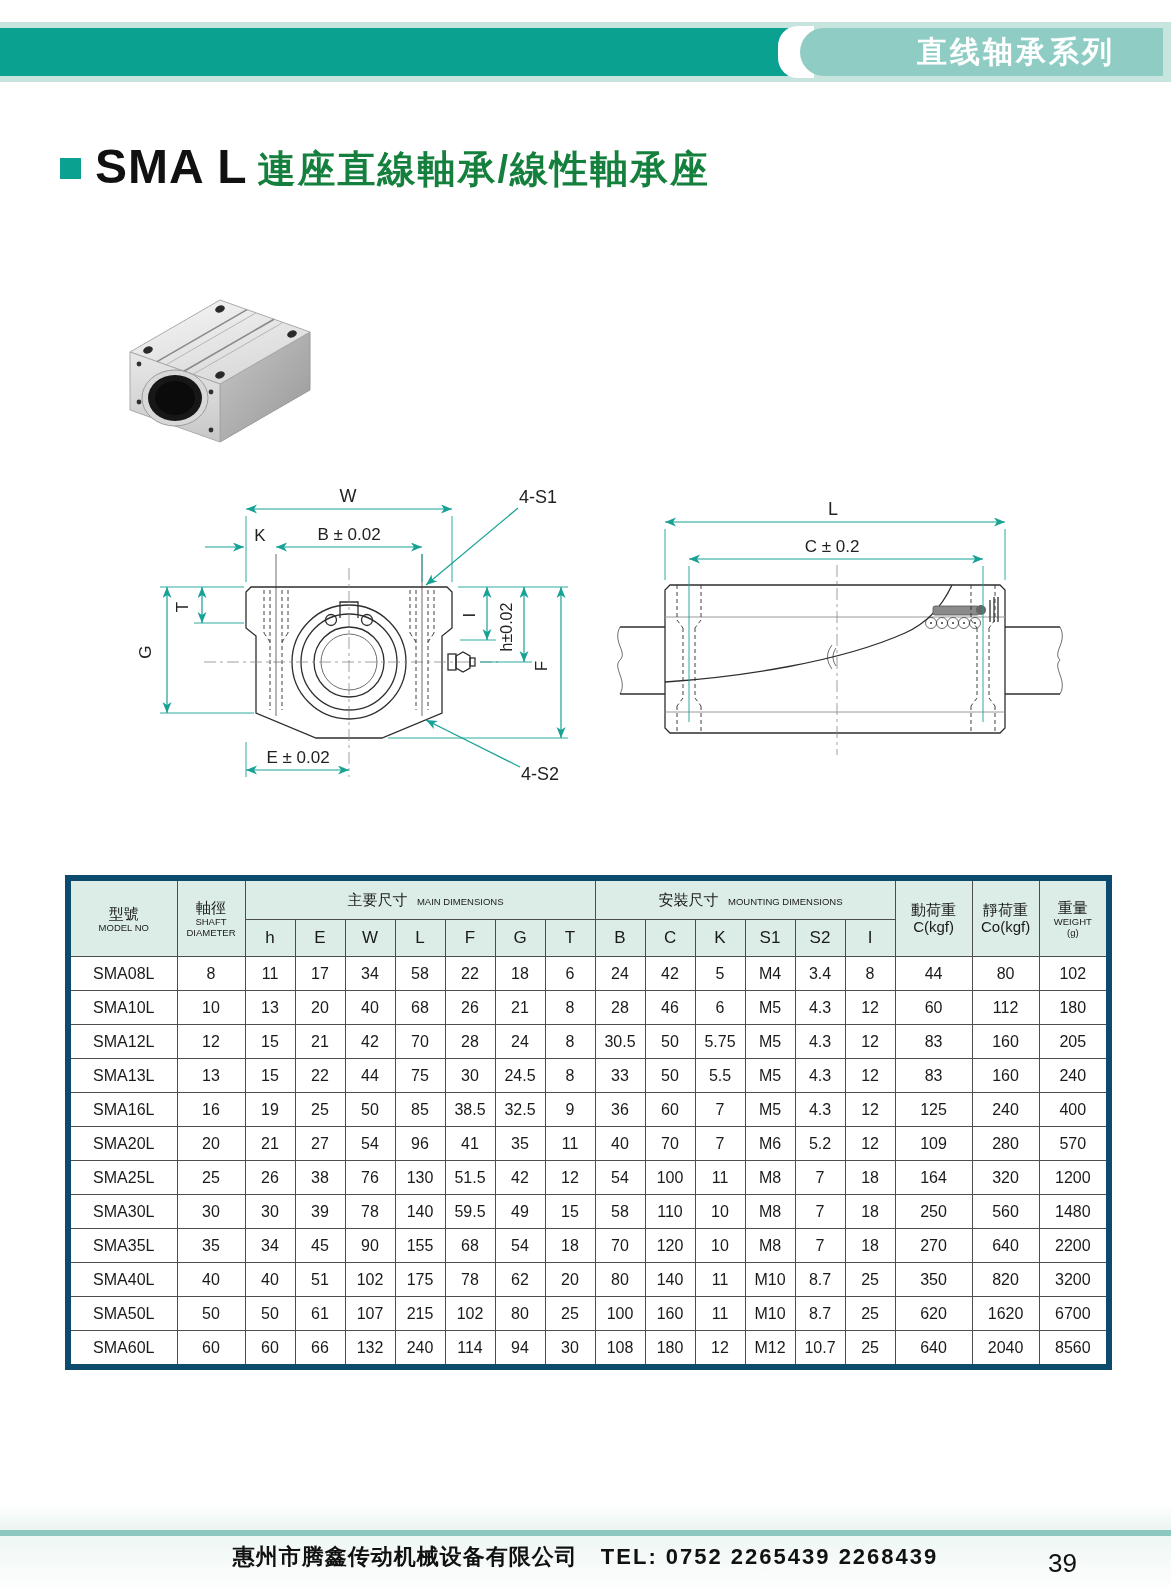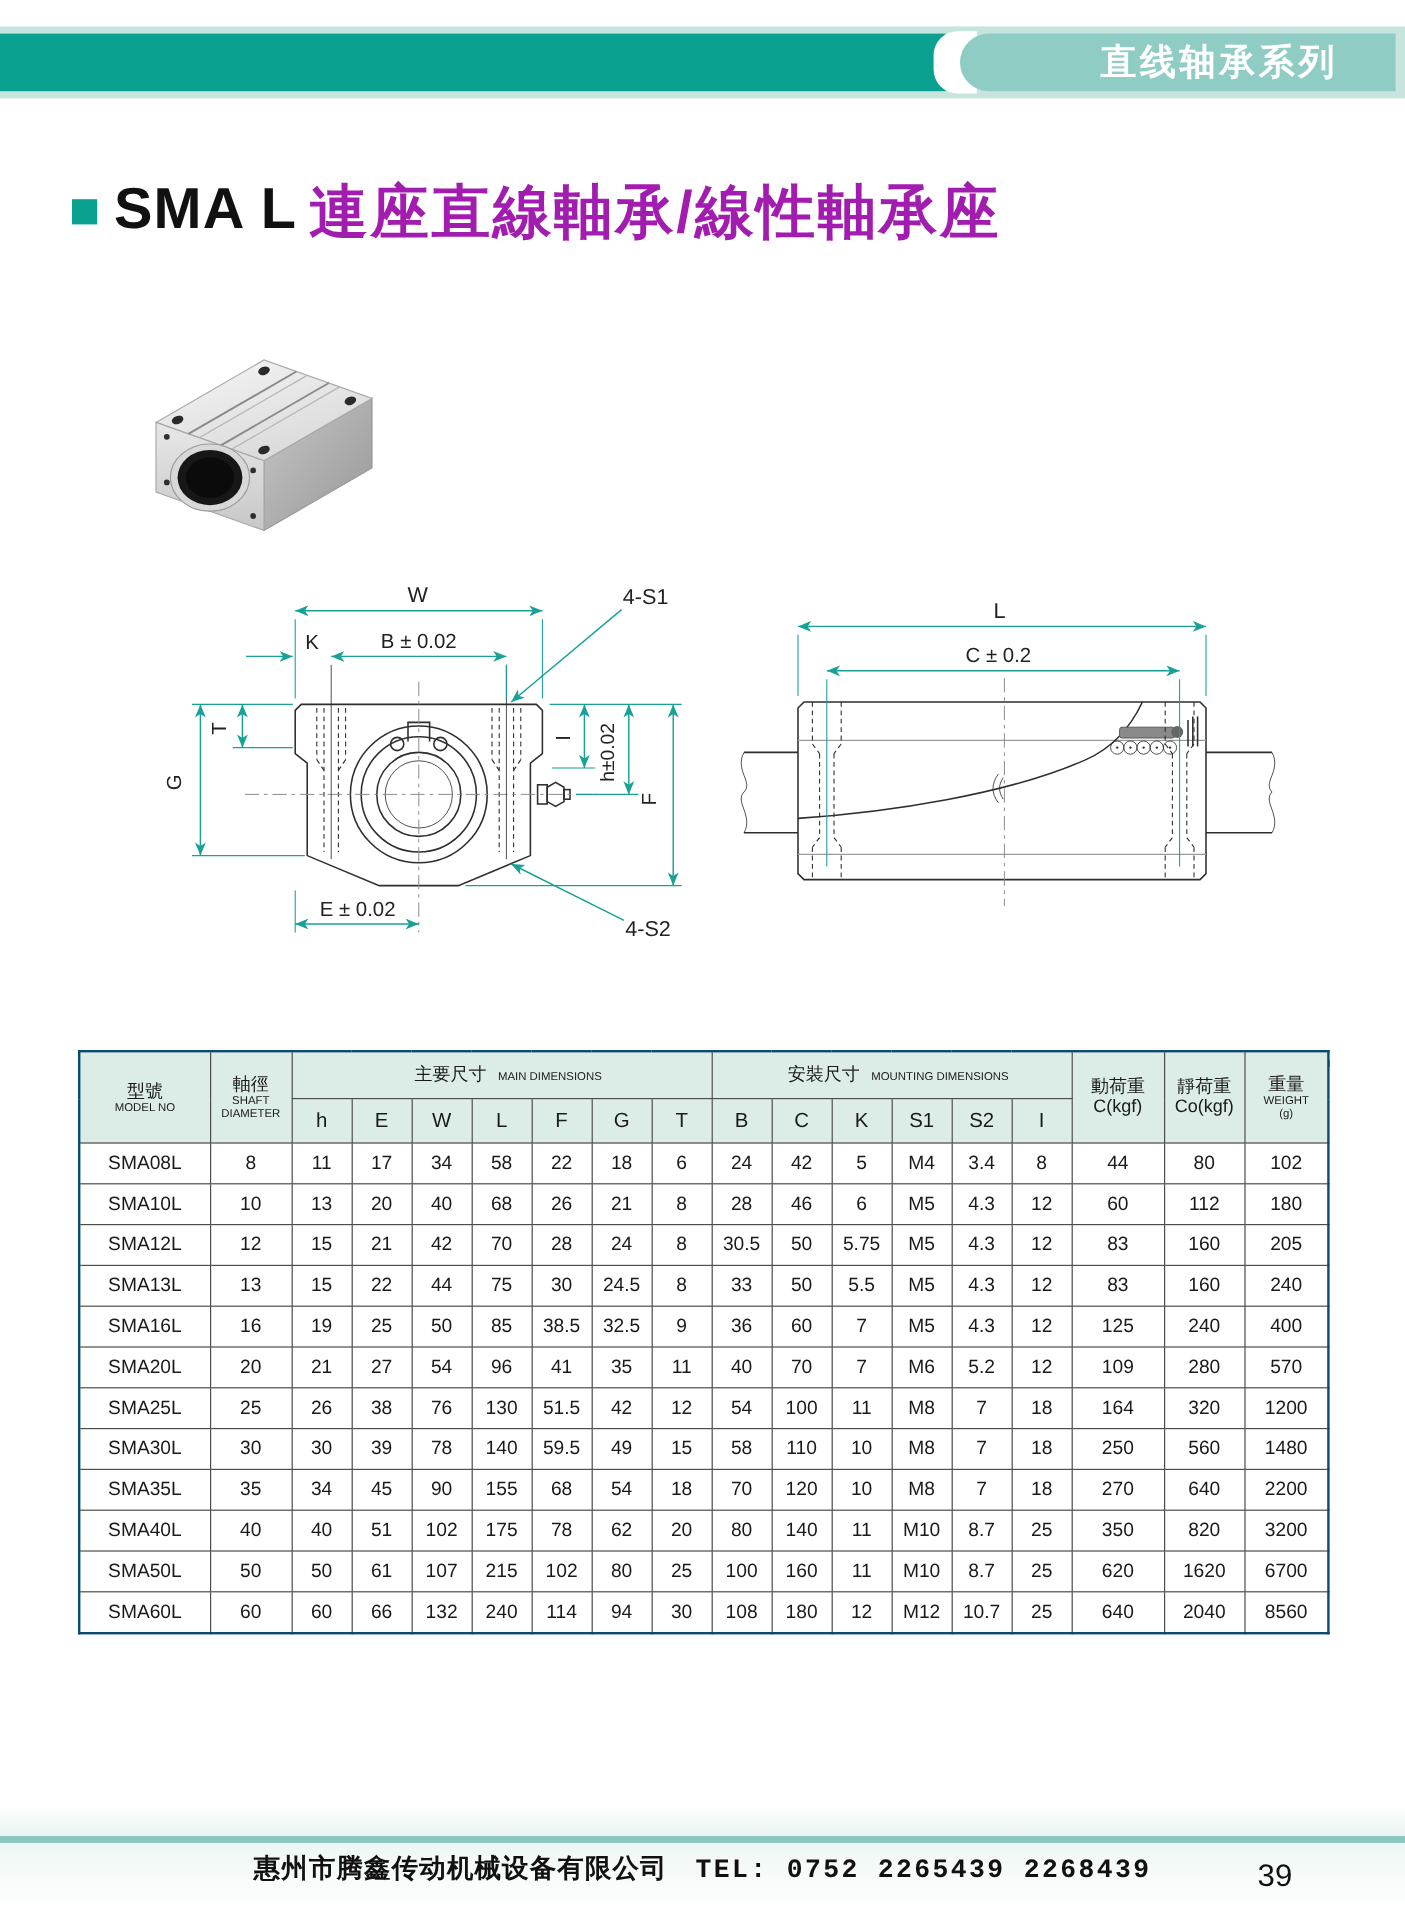--- a/index.html
+++ b/index.html
@@ -9,53 +9,53 @@
   .header-band{position:absolute;left:0;top:22px;width:1171px;height:60px;background:#c8e4de;}
   .header-bar{position:absolute;left:0;top:28px;width:788px;height:48px;background:#0aa191;}
   .header-crescent{position:absolute;left:778px;top:26px;width:36px;height:52px;background:#ffffff;border-radius:20px 0 0 20px;}
   .header-tab{position:absolute;left:800px;top:28px;right:8px;height:48px;background:#8fcdc4;border-radius:24px 0 0 24px;
               display:flex;align-items:center;justify-content:flex-end;padding-right:48px;box-sizing:border-box;}
   .header-tab span{color:#ffffff;font-size:30px;font-weight:600;letter-spacing:3px;}
   
   .title-row{position:absolute;left:60px;top:138px;display:flex;align-items:center;}
   .title-bullet{width:21px;height:21px;background:#0aa191;margin-right:14px;margin-top:4px;flex:0 0 auto;}
   .title-model{font-size:48px;font-weight:800;letter-spacing:1px;color:#111;}
-  .title-desc{font-size:49px;font-weight:700;letter-spacing:2px;color:#a21caf;margin-left:10px;margin-top:6px;}
+  .title-desc{font-size:38px;font-weight:700;letter-spacing:2px;color:#15803d;margin-left:10px;margin-top:6px;}
   
   .photo{position:absolute;left:100px;top:272px;}
   .drawing-front{position:absolute;left:120px;top:470px;}
   .drawing-side{position:absolute;left:600px;top:470px;}
   svg text{font-family:"Liberation Sans","DejaVu Sans",sans-serif;fill:#222;}
   .dim{stroke:#17a295;stroke-width:1.2;fill:none;}
   .ext{stroke:#17a295;stroke-width:0.9;fill:none;}
   .ol{stroke:#2e2e2e;stroke-width:1.3;fill:none;}
   .thin{stroke:#2e2e2e;stroke-width:0.7;fill:none;}
   .dash{stroke:#2e2e2e;stroke-width:0.9;fill:none;stroke-dasharray:4,3;}
   .cl{stroke:#888;stroke-width:0.8;fill:none;stroke-dasharray:12,4,3,4;}
   .gray{stroke:#9a9a9a;stroke-width:1;fill:none;}
   
   .unit-note{position:absolute;right:62px;top:840px;font-size:12px;color:#0369a1;margin-top:37px;}
   .spec-table{position:absolute;left:65px;top:875px;border-collapse:collapse;table-layout:fixed;width:1041px;
-              text-align:center;border:2px solid #0c4a6e;}
+              text-align:center;border:6px solid #0c4a6e;}
   .spec-table th,.spec-table td{border:1px solid #4d4d4d;padding:0;vertical-align:middle;}
   .spec-table thead th{background:#dcede7;font-weight:normal;}
   .spec-table thead tr:first-child th{height:38px;}
   .spec-table thead tr:last-child th{height:36px;font-size:17px;}
   .spec-table tbody td{height:33px;font-size:16px;background:#fff;}
   .hz{font-size:15px;line-height:17px;}
   .he{font-size:9.5px;line-height:11px;letter-spacing:0px;}
   .hf{font-size:15px;line-height:18px;}
   .ginline .hz{display:inline;margin-left:11px;}
   .ginline .he{display:inline;margin-left:5px;}
   
   .footer-fade{position:absolute;left:0;top:1505px;width:1171px;height:25px;background:linear-gradient(180deg,#ffffff,#e9f4f1);}
   .footer-line{position:absolute;left:0;top:1530px;width:1171px;height:6px;background:#8cc8bf;}
   .footer-area{position:absolute;left:0;top:1536px;width:1171px;height:57px;background:linear-gradient(180deg,#eef7f4,#ffffff);}
   .footer-text{position:absolute;left:0;top:1542px;width:1171px;text-align:center;font-size:22px;font-weight:700;color:#111;letter-spacing:1px;}
-  .footer-text .tel{margin-left:16px;letter-spacing:2px;font-family:Liberation Mono, monospace;}
+  .footer-text .tel{margin-left:16px;letter-spacing:2px;}
   .page-number{position:absolute;left:1048px;top:1548px;font-size:26px;color:#111;}
 </style>
 </head>
 <body>
 
 <div class="page">
 
   <div class="header-band"></div>
   <div class="header-bar"></div>
   <div class="header-crescent"></div>

